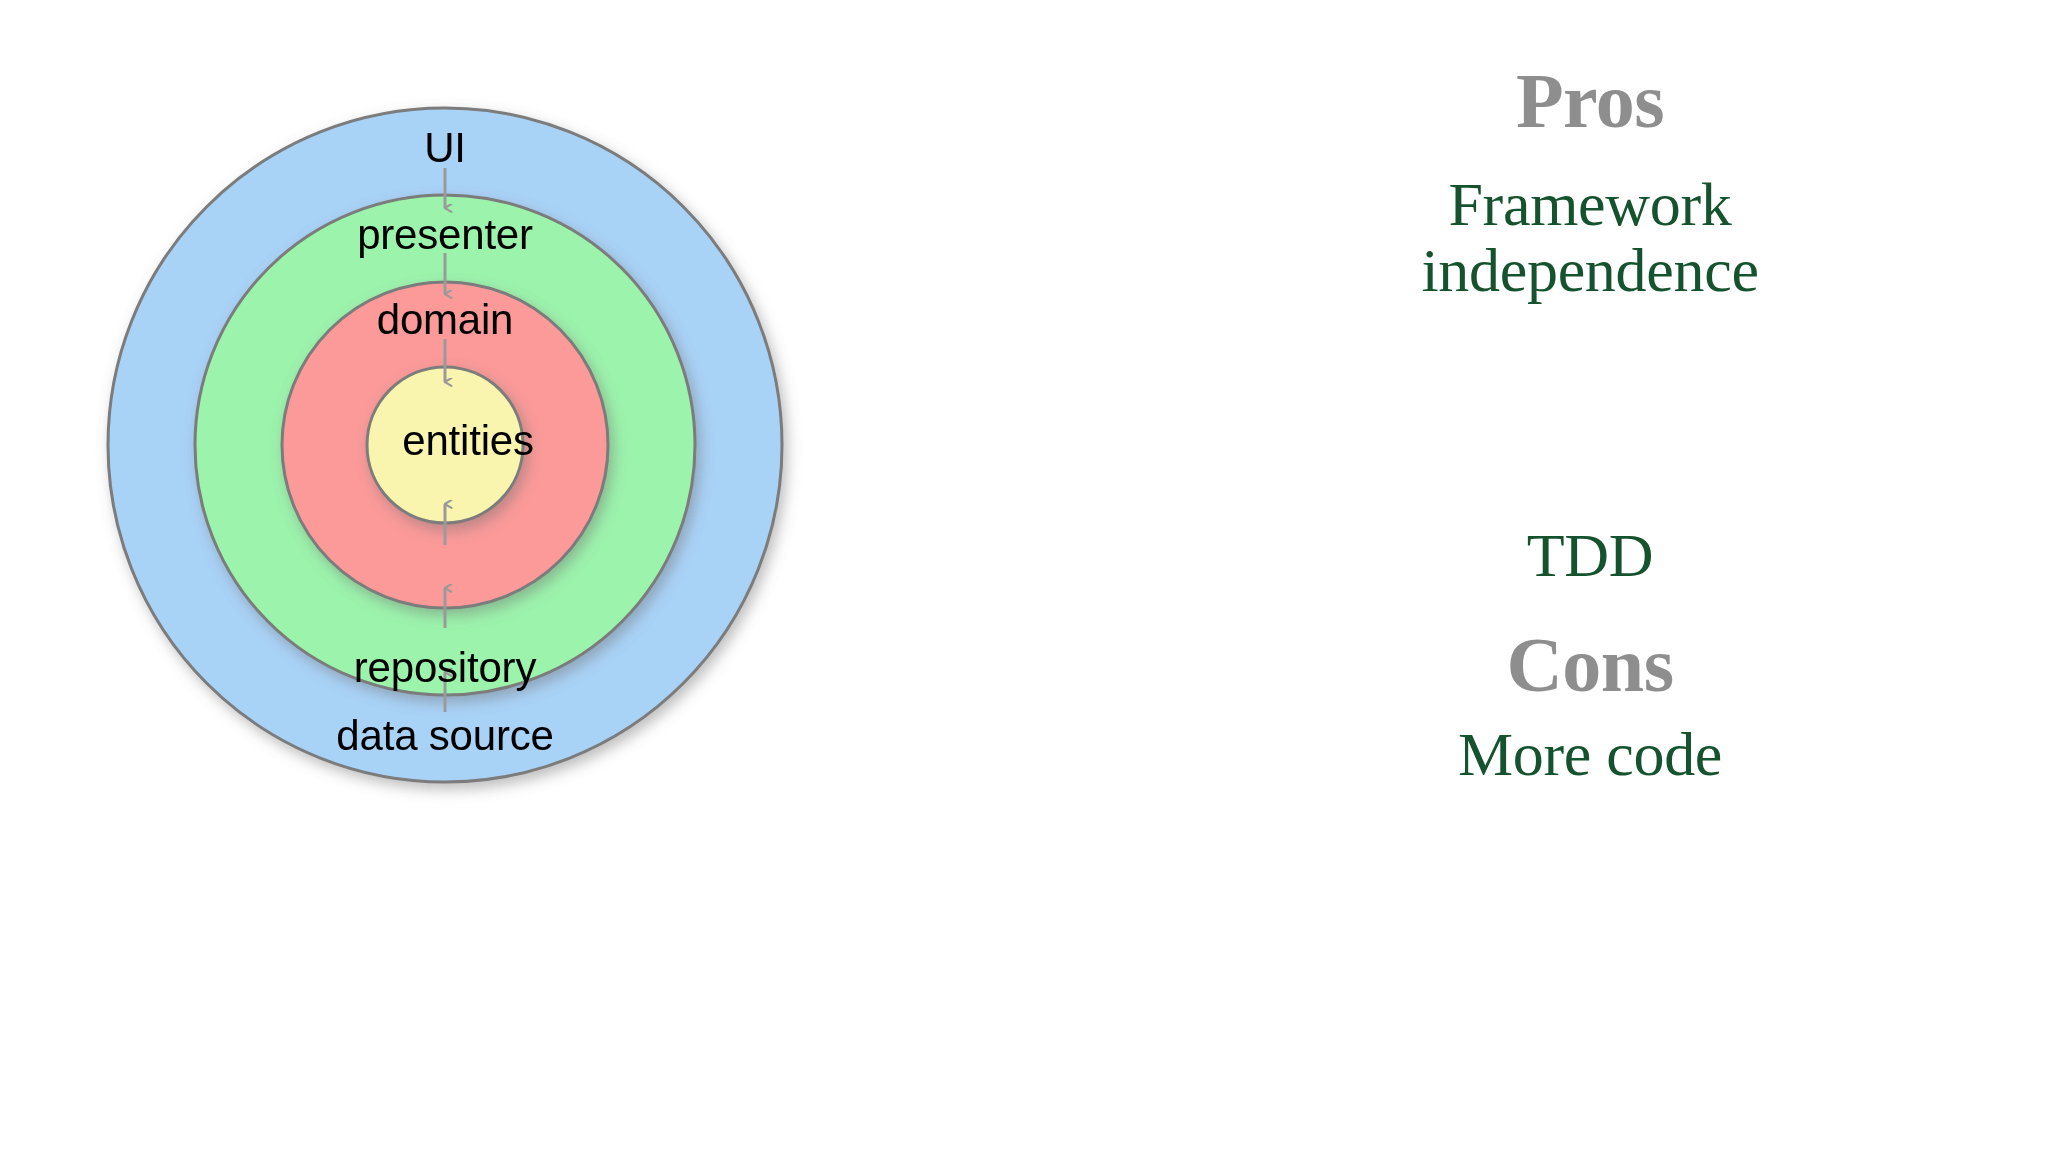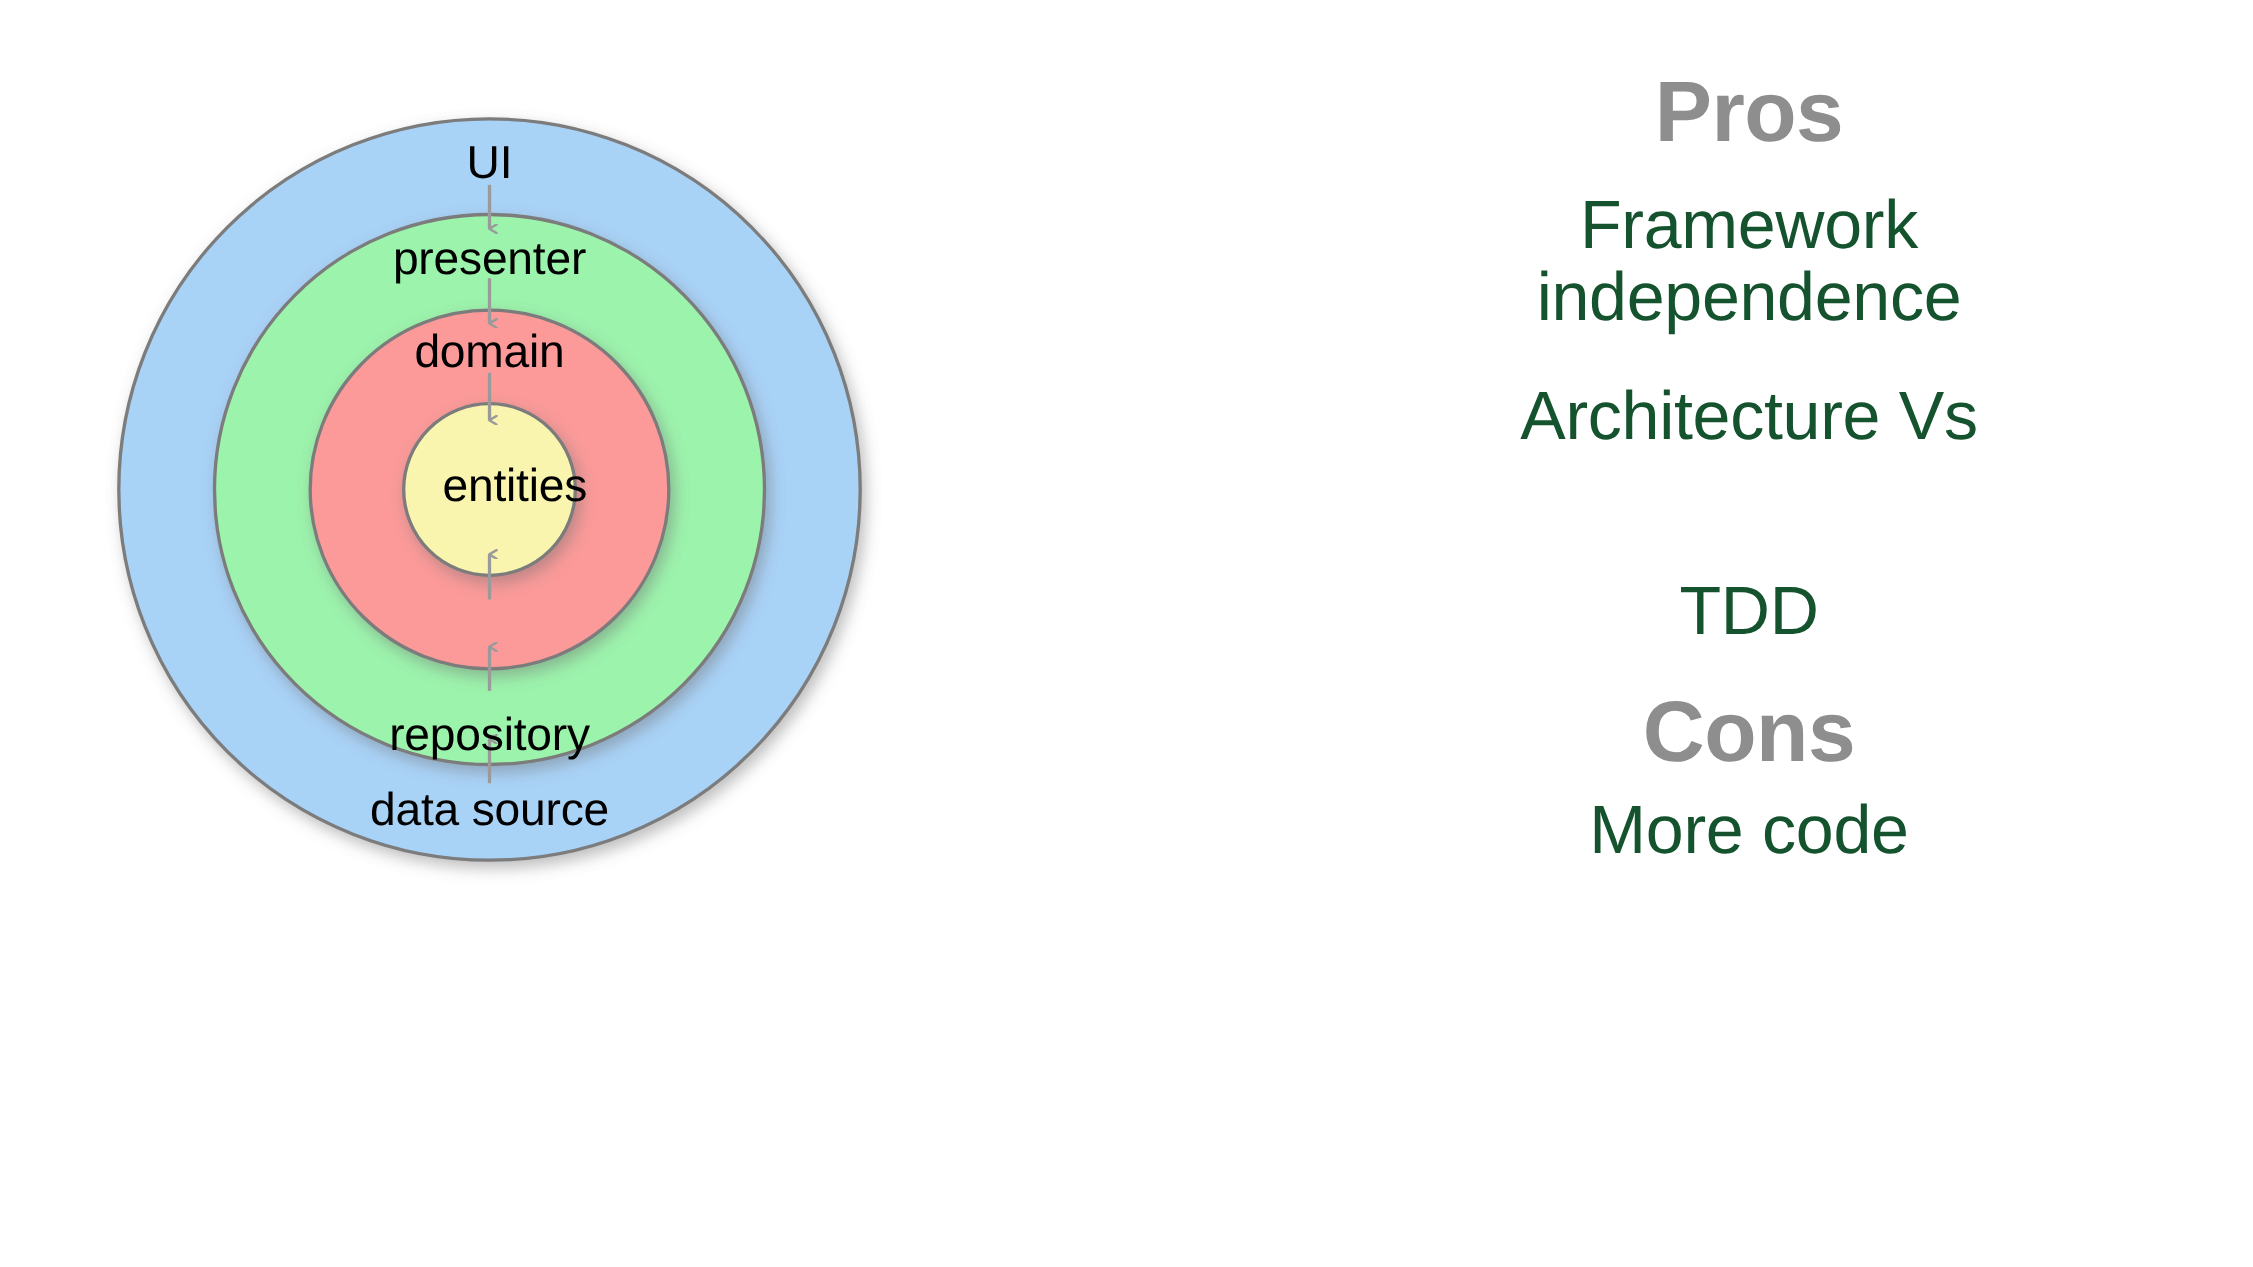--- a/index.html
+++ b/index.html
@@ -28,20 +28,21 @@
     letter-spacing:-0.2px;
   }
 
   
   #pros-cons{
     position:absolute;
     left:1150px;top:0px;
     width:880px;height:1152px;
     text-align:center;
     color:#8e8e8e;
+    font-family:Liberation Serif, serif;
   }
   .pc-heading{
     font-size:78px;
     font-weight:bold;
     line-height:1.0;
     color:#8e8e8e;
     letter-spacing:-0.5px;
   }
   .pc-item{
     font-size:62px;
@@ -99,21 +100,20 @@
   <div id="pros-cons">
 
     <div class="pc-heading" style="position:absolute;left:0;top:62px;width:100%;">Pros</div>
 
     <div class="pc-item" style="position:absolute;left:0;top:172px;width:100%;">
       <span class="ln">Framework</span>
       <span class="ln">independence</span>
     </div>
 
     <div class="pc-item" style="position:absolute;left:0;top:346px;width:100%;">
-      <span class="ln">Architecture Vs</span>
     </div>
 
     <div class="pc-item" style="position:absolute;left:0;top:523px;width:100%;">
       <span class="ln">TDD</span>
     </div>
 
     <div class="pc-heading" style="position:absolute;left:0;top:626px;width:100%;">Cons</div>
 
     <div class="pc-item" style="position:absolute;left:0;top:722px;width:100%;">
       <span class="ln">More code</span>

